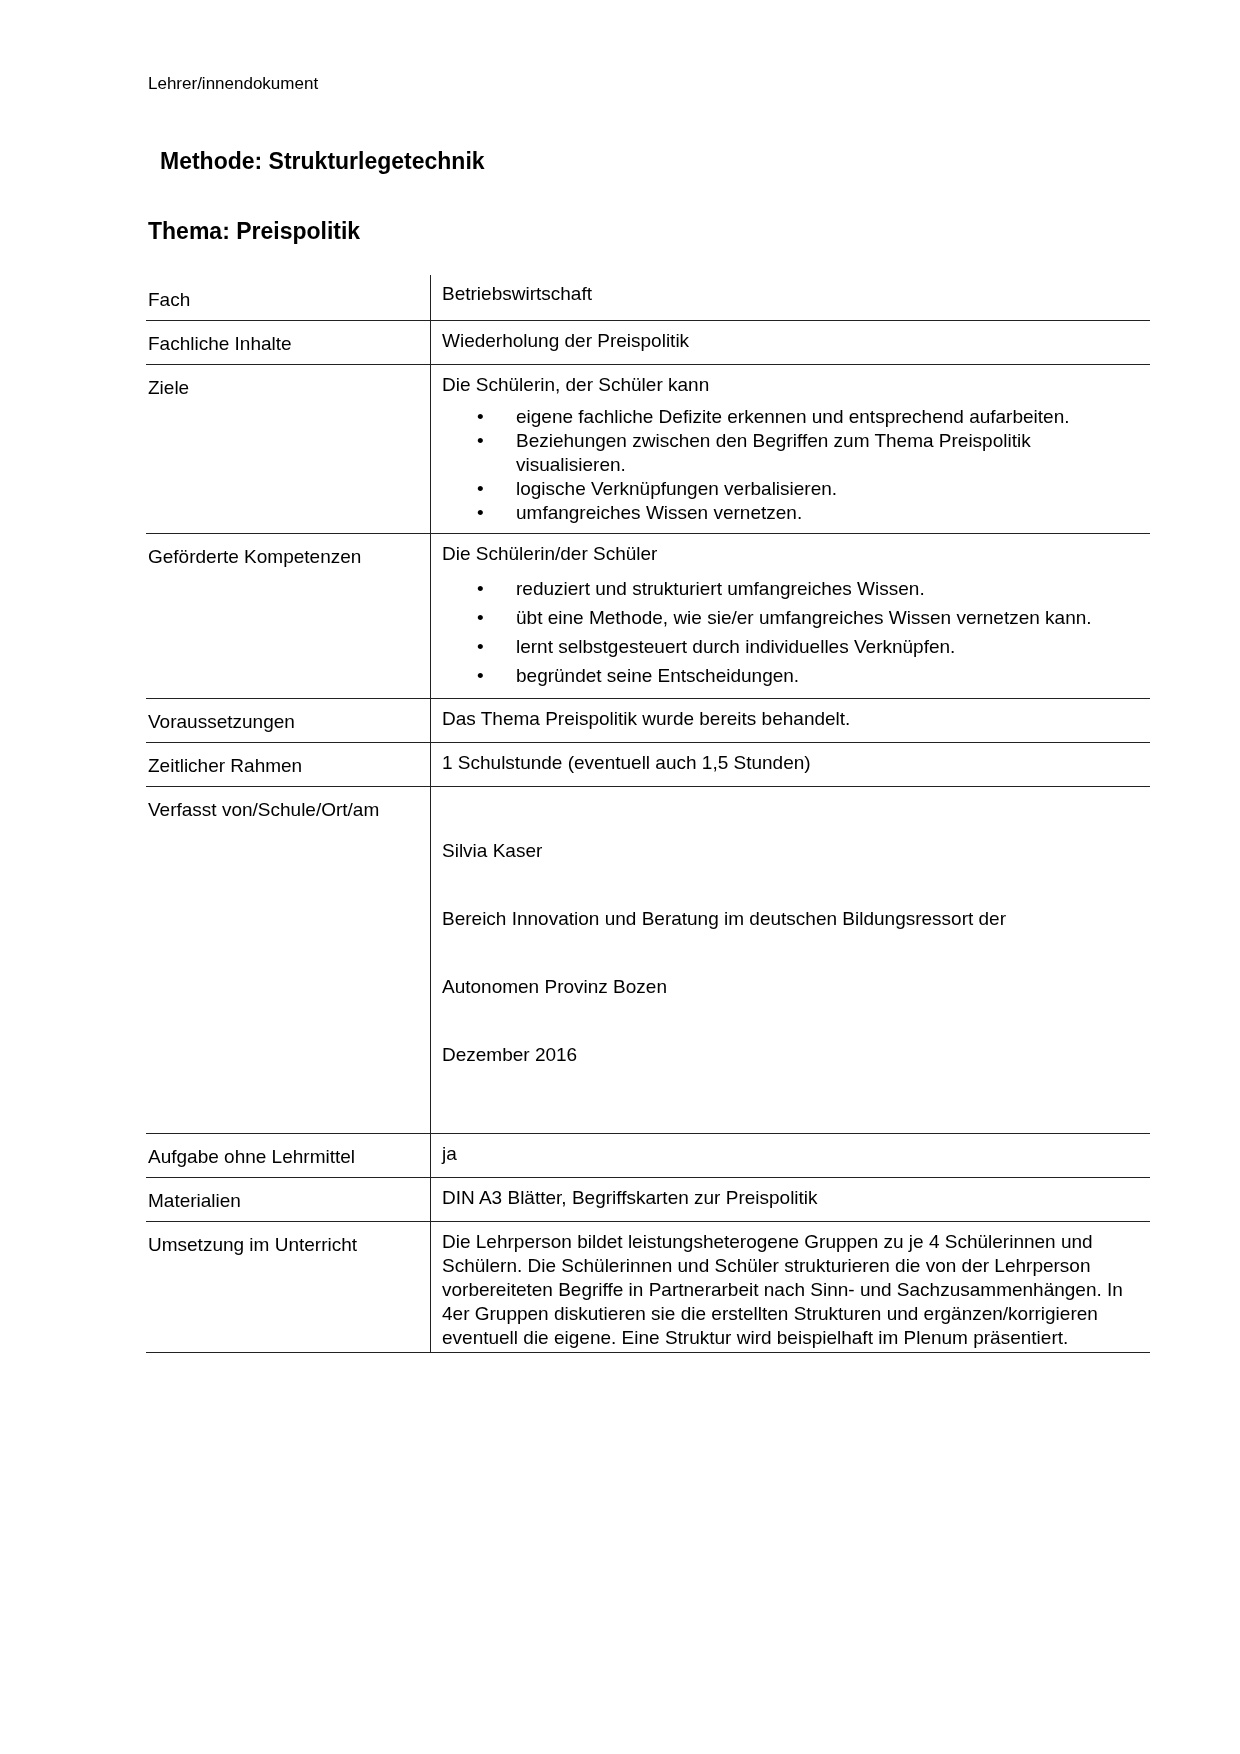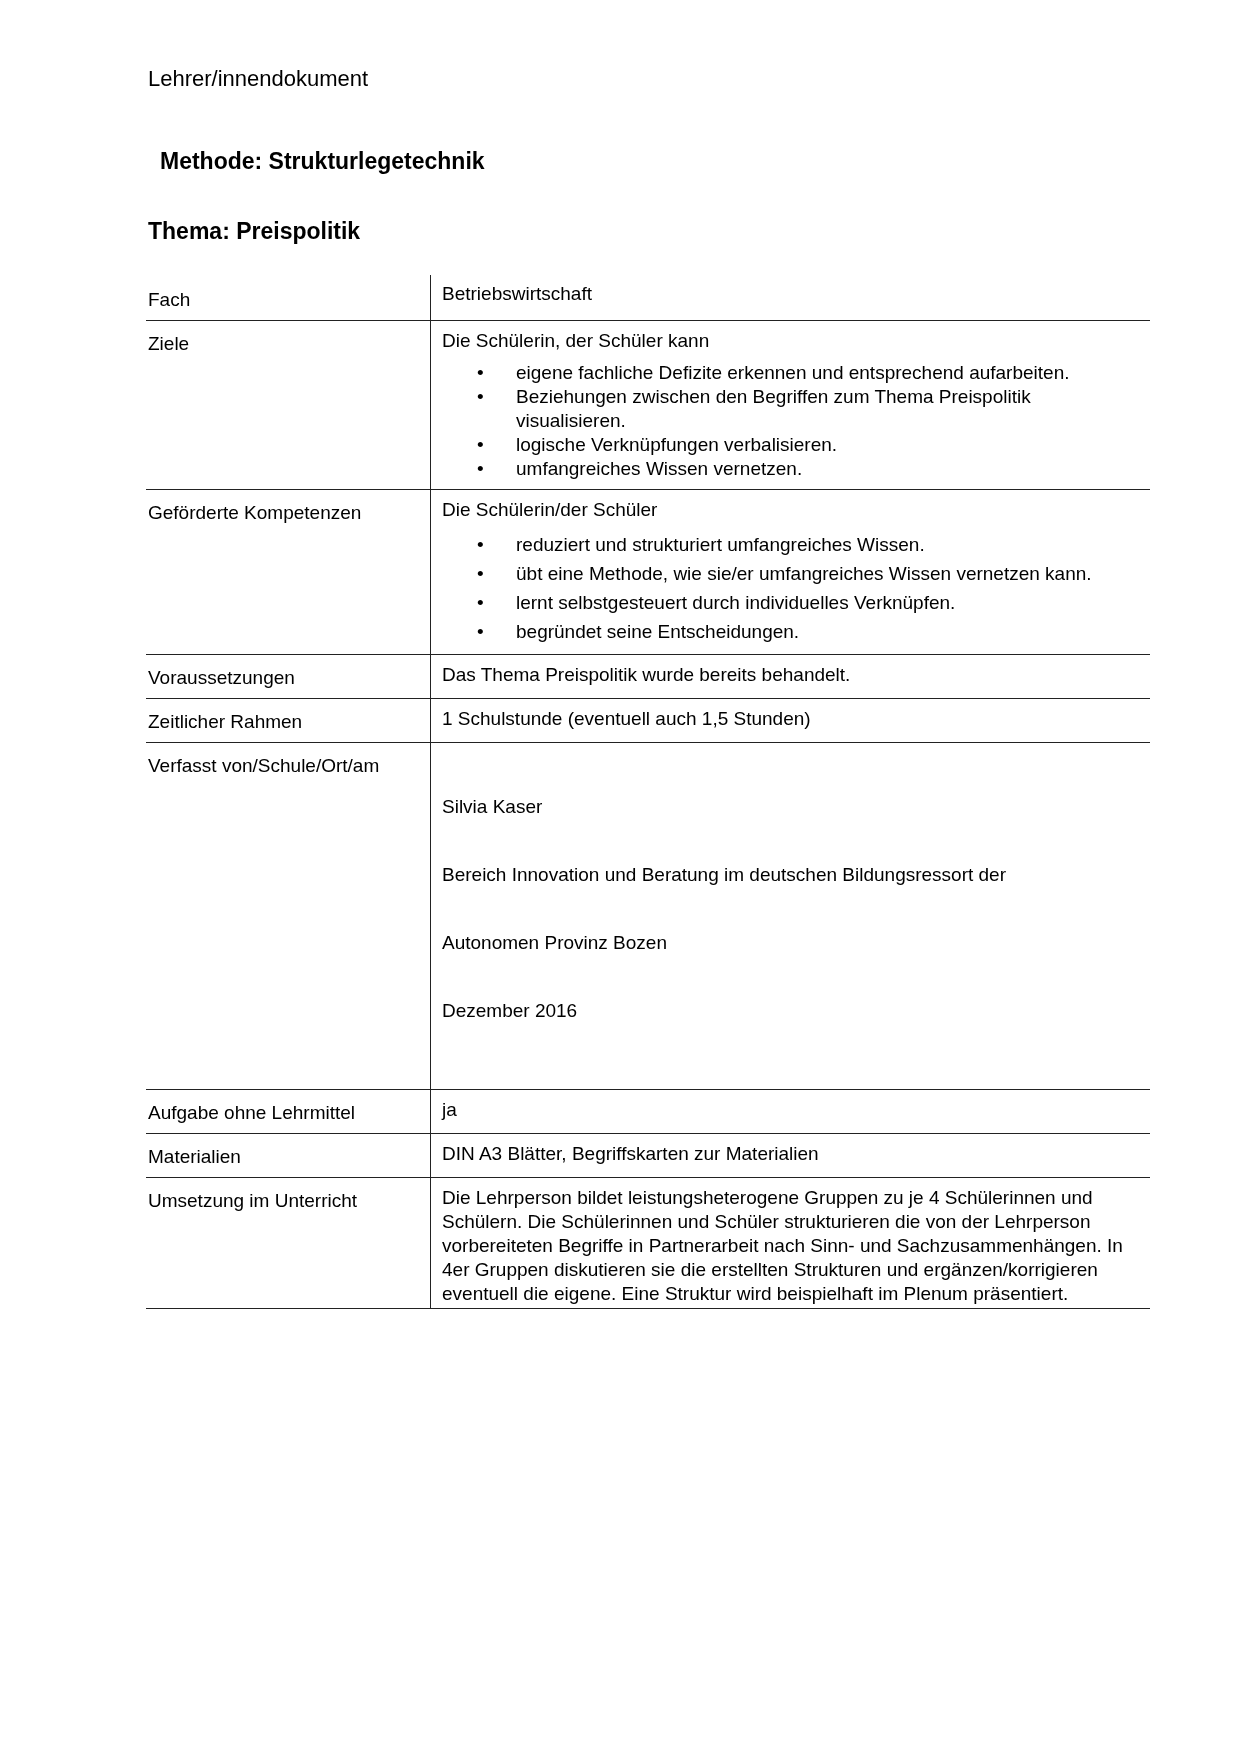--- a/index.html
+++ b/index.html
@@ -1,17 +1,17 @@
 <!DOCTYPE html>
 <html><head>
 <meta charset="utf-8">
 <style>
   html, body { margin:0; padding:0; background:#ffffff; }
   body { width:1240px; height:1754px; position:relative; font-family:"Liberation Sans", sans-serif; color:#000; overflow:hidden; }
-  .header-label { position:absolute; left:148px; top:66px; font-size:22px; }
+  .header-label { position:absolute; left:148px; top:74px; font-size:17px; }
   .method-title { position:absolute; left:148px; top:148px; font-size:23px; font-weight:bold;margin-left:12px; }
   .topic-title { position:absolute; left:148px; top:218px; font-size:23px; font-weight:bold; }
   table.info { position:absolute; left:146px; top:275px; width:1004px; border-collapse:collapse; font-size:19px; line-height:24px; }
   table.info td { vertical-align:top; padding:0; }
   table.info tr { border-bottom:1.5px solid #222; }
   td.lbl { width:276px; padding:11px 6px 8px 2px !important; }
   td.val { border-left:1.5px solid #222; padding:8px 10px 8px 11px !important; }
   tr.first td.lbl { padding-top:13px !important; }
   tr.first td.val { padding-top:7px !important; }
   ul.bul { margin:8px 0 0 0; padding:0 0 0 74px; list-style:none; }
@@ -27,20 +27,24 @@
 
 <div class="header-label">Lehrer/innendokument</div>
 <div class="method-title">Methode: Strukturlegetechnik</div>
 <div class="topic-title">Thema: Preispolitik</div>
 
 <table class="info">
   <tbody>
       <tr class="first">
     <td class="lbl">Fach</td>
     <td class="val">Betriebswirtschaft</td>
+  </tr>
+  <tr>
+    <td class="lbl">Fachliche Inhalte</td>
+    <td class="val">Wiederholung der Preispolitik</td>
   </tr>
   <tr>
     <td class="lbl">Ziele</td>
     <td class="val">
       <div>Die Schülerin, der Schüler kann</div>
       <ul class="bul">
         <li>eigene fachliche Defizite erkennen und entsprechend aufarbeiten.</li>
         <li>Beziehungen zwischen den Begriffen zum Thema Preispolitik visualisieren.</li>
         <li>logische Verknüpfungen verbalisieren.</li>
         <li>umfangreiches Wissen vernetzen.</li>
@@ -76,20 +80,20 @@
       <div>Dezember 2016</div>
       <div style="height:14px"></div>
     </td>
   </tr>
   <tr>
     <td class="lbl">Aufgabe ohne Lehrmittel</td>
     <td class="val">ja</td>
   </tr>
   <tr>
     <td class="lbl">Materialien</td>
-    <td class="val">DIN A3 Blätter, Begriffskarten zur Materialien</td>
+    <td class="val">DIN A3 Blätter, Begriffskarten zur Preispolitik</td>
   </tr>
   <tr>
     <td class="lbl">Umsetzung im Unterricht</td>
     <td class="val" style="padding-right:20px !important; padding-bottom:2px !important;">Die Lehrperson bildet leistungsheterogene Gruppen zu je 4 Schülerinnen und Schülern. Die Schülerinnen und Schüler strukturieren die von der Lehrperson vorbereiteten  Begriffe in Partnerarbeit nach Sinn- und Sachzusammenhängen. In 4er Gruppen diskutieren sie die erstellten Strukturen und ergänzen/korrigieren eventuell die eigene. Eine Struktur wird beispielhaft im Plenum präsentiert.</td>
   </tr>
 </tbody>
   </table>
 
 </body></html>

